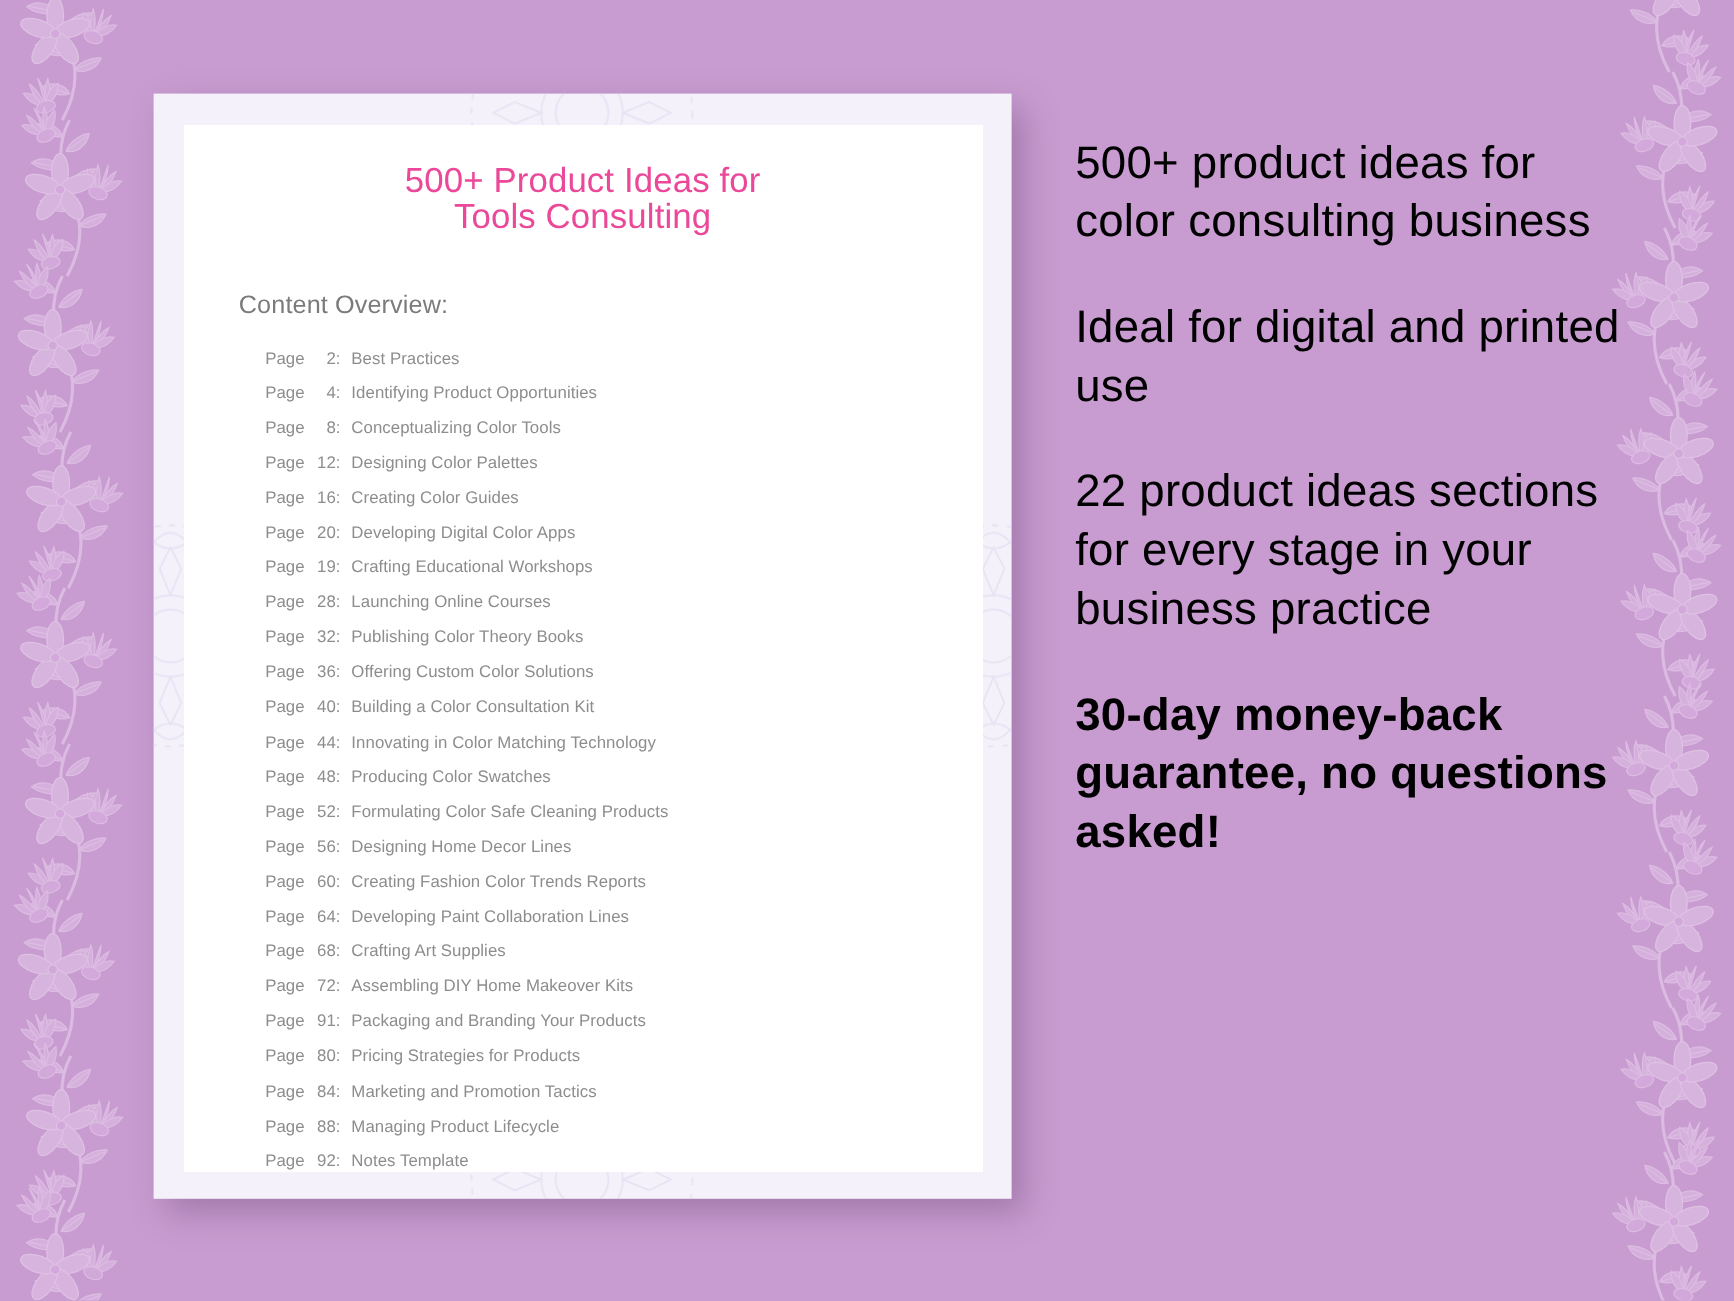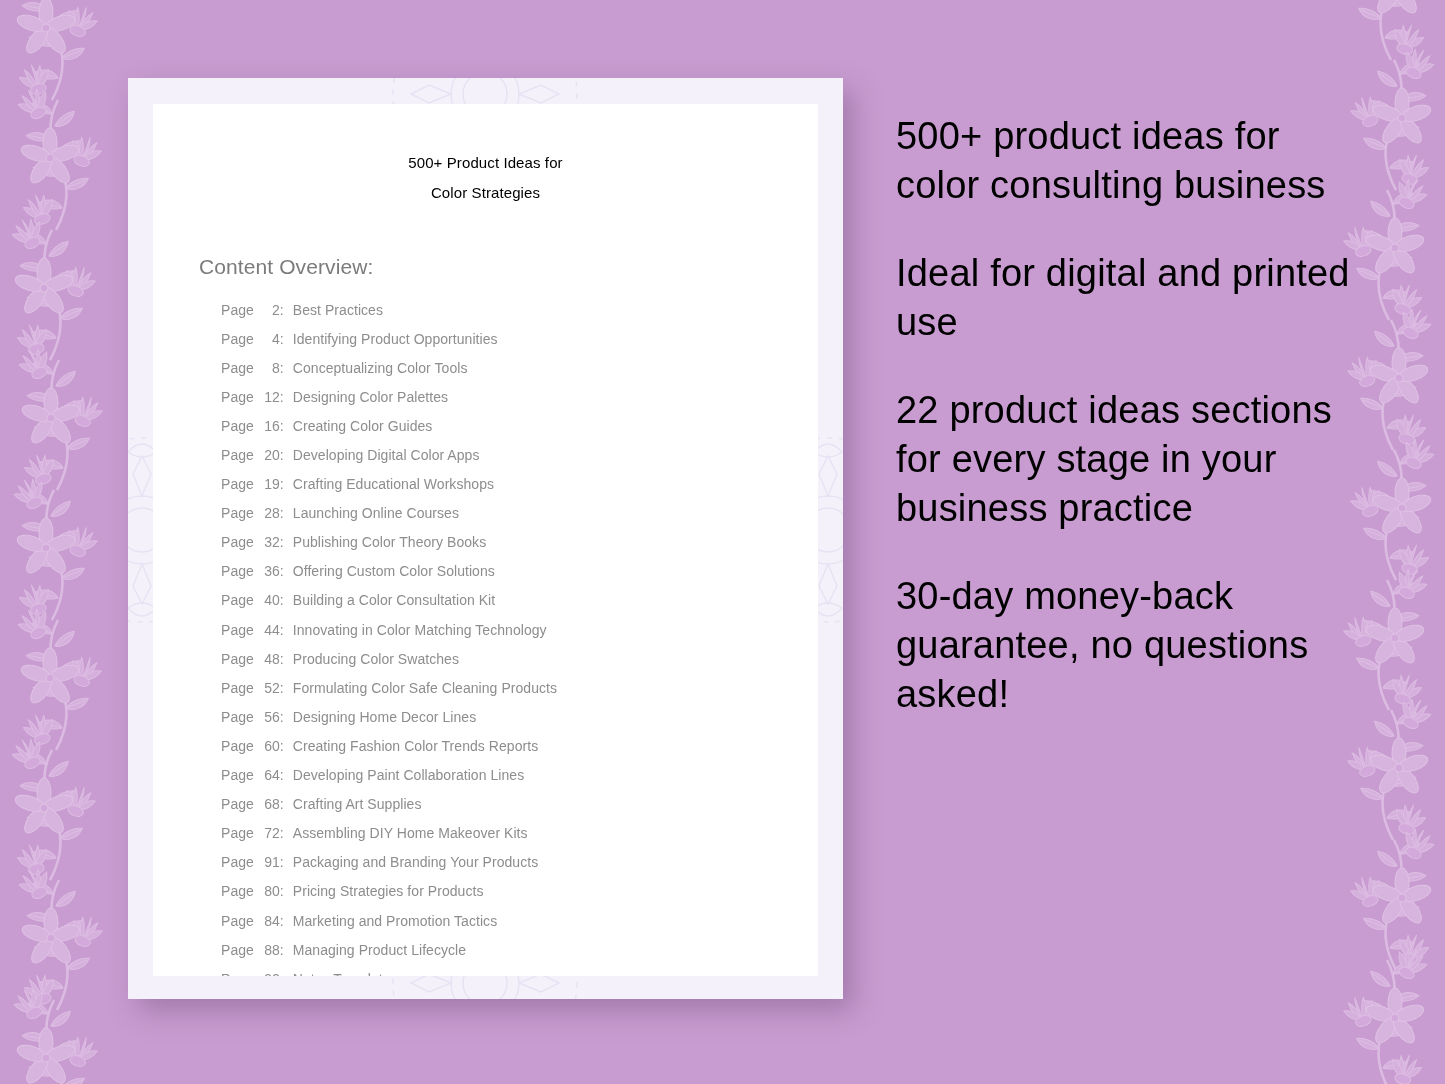--- a/index.html
+++ b/index.html
@@ -51,25 +51,25 @@
     position: absolute;
     left: 25px;
     top: 26px;
     width: 665px;
     height: 872px;
     background: #ffffff;
     overflow: hidden;
   }
 
   .doc-title {
-    margin-top: 44px;
+    margin-top: 32px;
     text-align: center;
-    font-size: 15px;
+    font-size: 29px;
     line-height: 30px;
-    color: #000000;
+    color: #ec4899;
     font-weight: 400;
     letter-spacing: 0.1px;
   }
 
   .overview-label {
     margin-top: 47px;
     margin-left: 46px;
     font-size: 21px;
     color: #7b7b7b;
     letter-spacing: 0.1px;
@@ -109,21 +109,21 @@
   }
 
   .copy-block {
     color: #000000;
     font-size: 38px;
     line-height: 49px;
     font-weight: 300;
     letter-spacing: 0.2px;
     margin-bottom: 39px;
   }
-  .copy-block:last-child { margin-bottom: 0; }
+  .copy-block:last-child { margin-bottom: 0; font-weight: bold; }
 </style>
 </head>
 <body>
 
 <svg class="vine vine-left" viewBox="0 0 130 1084" preserveAspectRatio="none">
   <defs>
     <g id="lotus">
       <path d="M0,0 C-3,-9 -9,-14 -15,-15 C-13,-7 -8,-2 0,0 Z" fill="#e3c4e8" stroke="#f0dcf4" stroke-width="1"></path>
       <path d="M0,0 C-2,-11 -5,-18 -8,-21 C-8,-12 -5,-4 0,0 Z" fill="#e3c4e8" stroke="#f0dcf4" stroke-width="1"></path>
       <path d="M0,0 C0,-12 0,-20 0,-24 C3,-14 2,-5 0,0 Z" fill="#e6cbeb" stroke="#f0dcf4" stroke-width="1"></path>
@@ -220,21 +220,21 @@
       <use href="#mandala" transform="translate(14,452)"></use>
       <use href="#mandala" transform="translate(700,452)"></use>
       <use href="#mandala" transform="translate(357,905)"></use>
     </g>
   </svg>
 
   <div class="doc-page">
 
     <h1 class="doc-title">
       <span>500+ Product Ideas for</span><br>
-      <span>Color Strategies</span>
+      <span>Tools Consulting</span>
     </h1>
 
     <div class="overview-label">Content Overview:</div>
 
     <ul class="toc" id="toc-list">
         <li class="toc-item">
           <span class="toc-page-word">Page </span>
           <span class="toc-page-num">2</span>
           <span class="toc-colon">:</span>
           <span class="toc-title">Best Practices</span>

